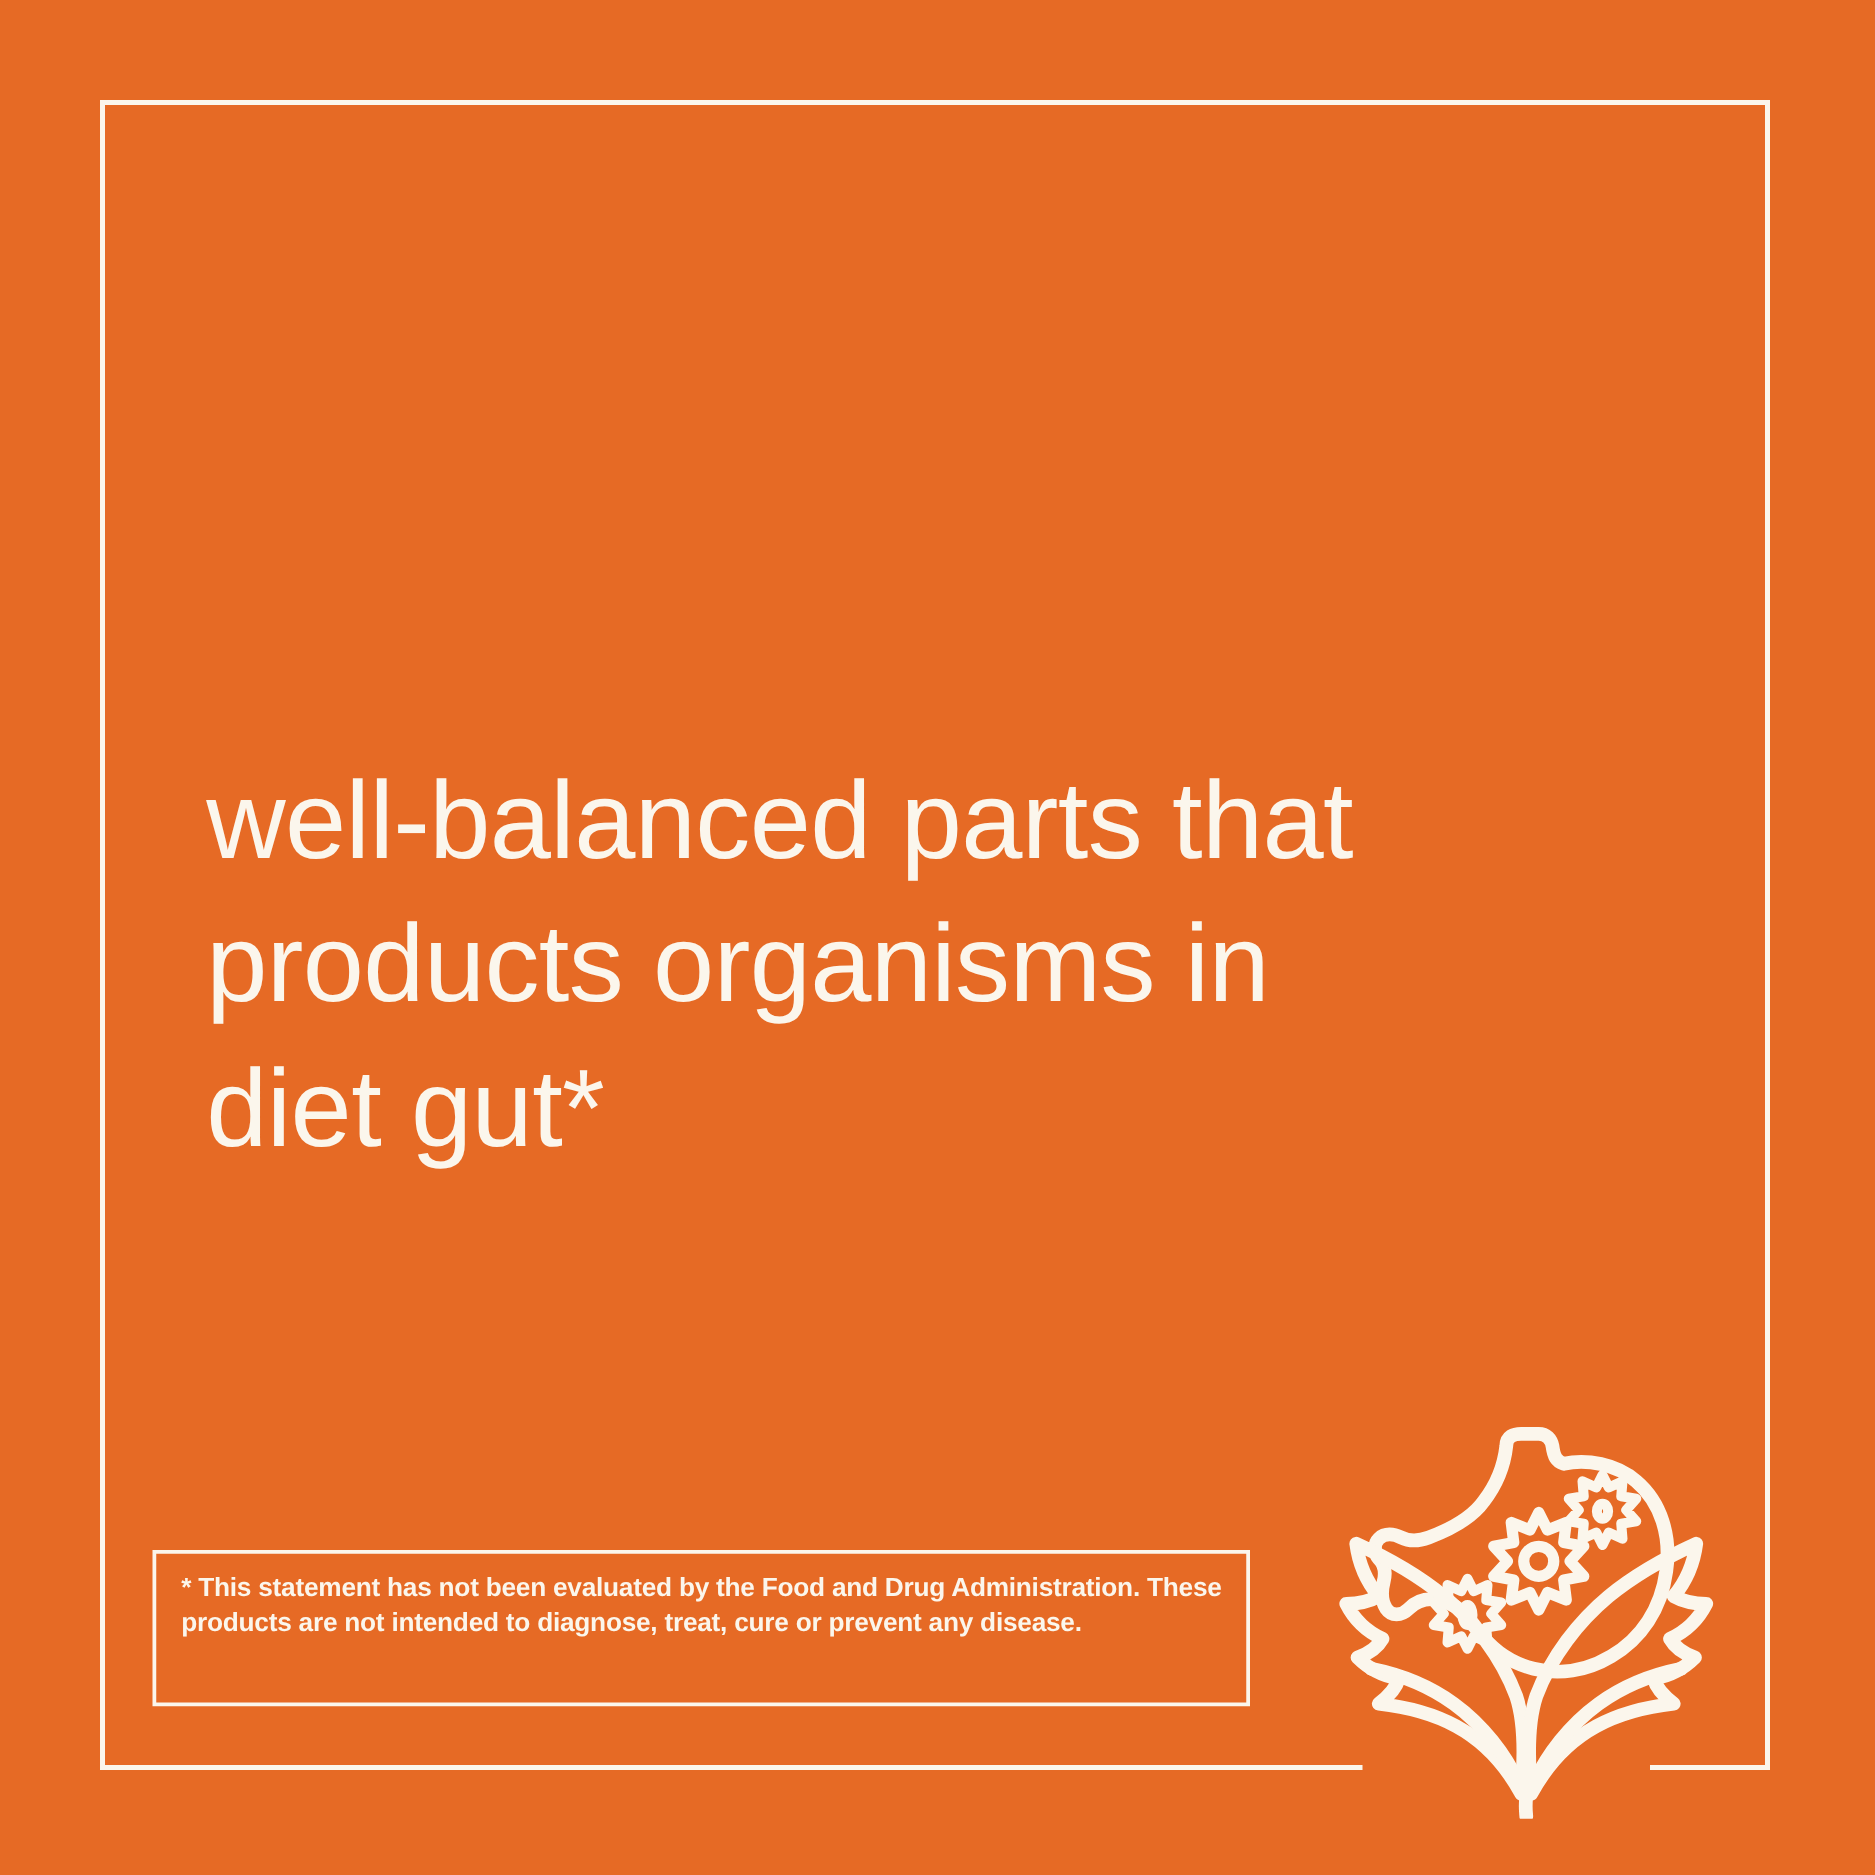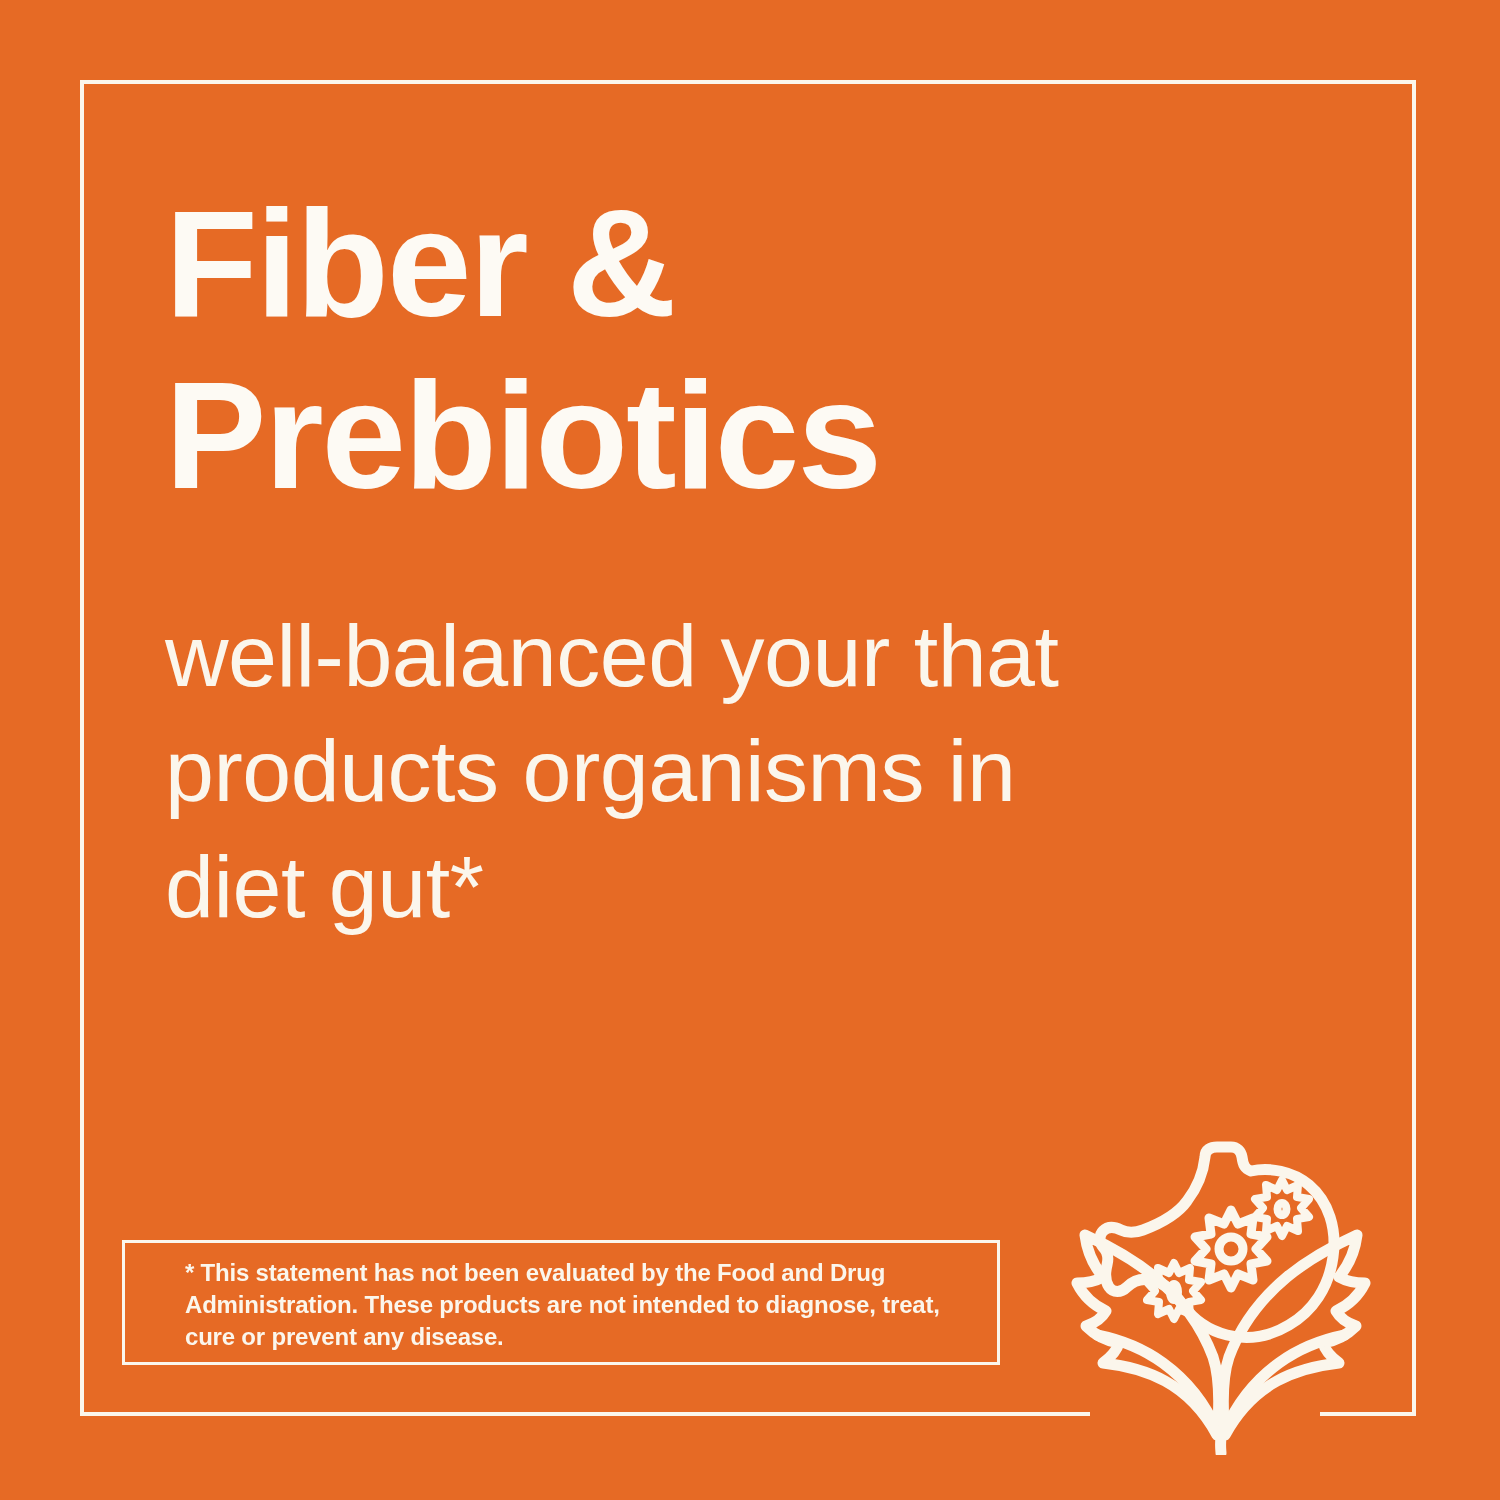--- a/index.html
+++ b/index.html
@@ -76,25 +76,24 @@
     position: absolute;
     left: 122px;
     top: 1240px;
     width: 878px;
     height: 125px;
     border: 3px solid #FBF6EC;
     padding: 14px 18px 0 20px;
   }
   #disclaimer p {
     color: #FBF6EC;
-    font-size: 24px;
+    font-size: 21px;
     font-weight: 600;
     line-height: 1.34;
     letter-spacing: -0.2px;
-    margin-left: 40px;
   }
 
   
   #gut-icon {
     position: absolute;
     left: 1055px;
     top: 1135px;
     width: 360px;
     height: 320px;
   }
@@ -106,27 +105,23 @@
 <div id="frame">
   <div class="frame-edge frame-top"></div>
   <div class="frame-edge frame-left"></div>
   <div class="frame-edge frame-right"></div>
   <div class="frame-edge frame-bot-l"></div>
   <div class="frame-edge frame-bot-r"></div>
 </div>
 
 <div id="content">
 
-  <h1 id="headline">
-    <span class="hl-line">Fiber &amp;</span>
-    <span class="hl-line">Prebiotics</span>
-  </h1>
 
   <div id="body-copy">
-    <span class="bc-line">well-balanced your that</span>
+    <span class="bc-line">well-balanced parts that</span>
     <span class="bc-line">products organisms in</span>
     <span class="bc-line">diet gut*</span>
   </div>
 
 </div>
 
 <div id="disclaimer">
   <p>* This statement has not been evaluated by the Food and Drug Administration. These products are not intended to diagnose, treat, cure or prevent any disease.</p>
 </div>
 

